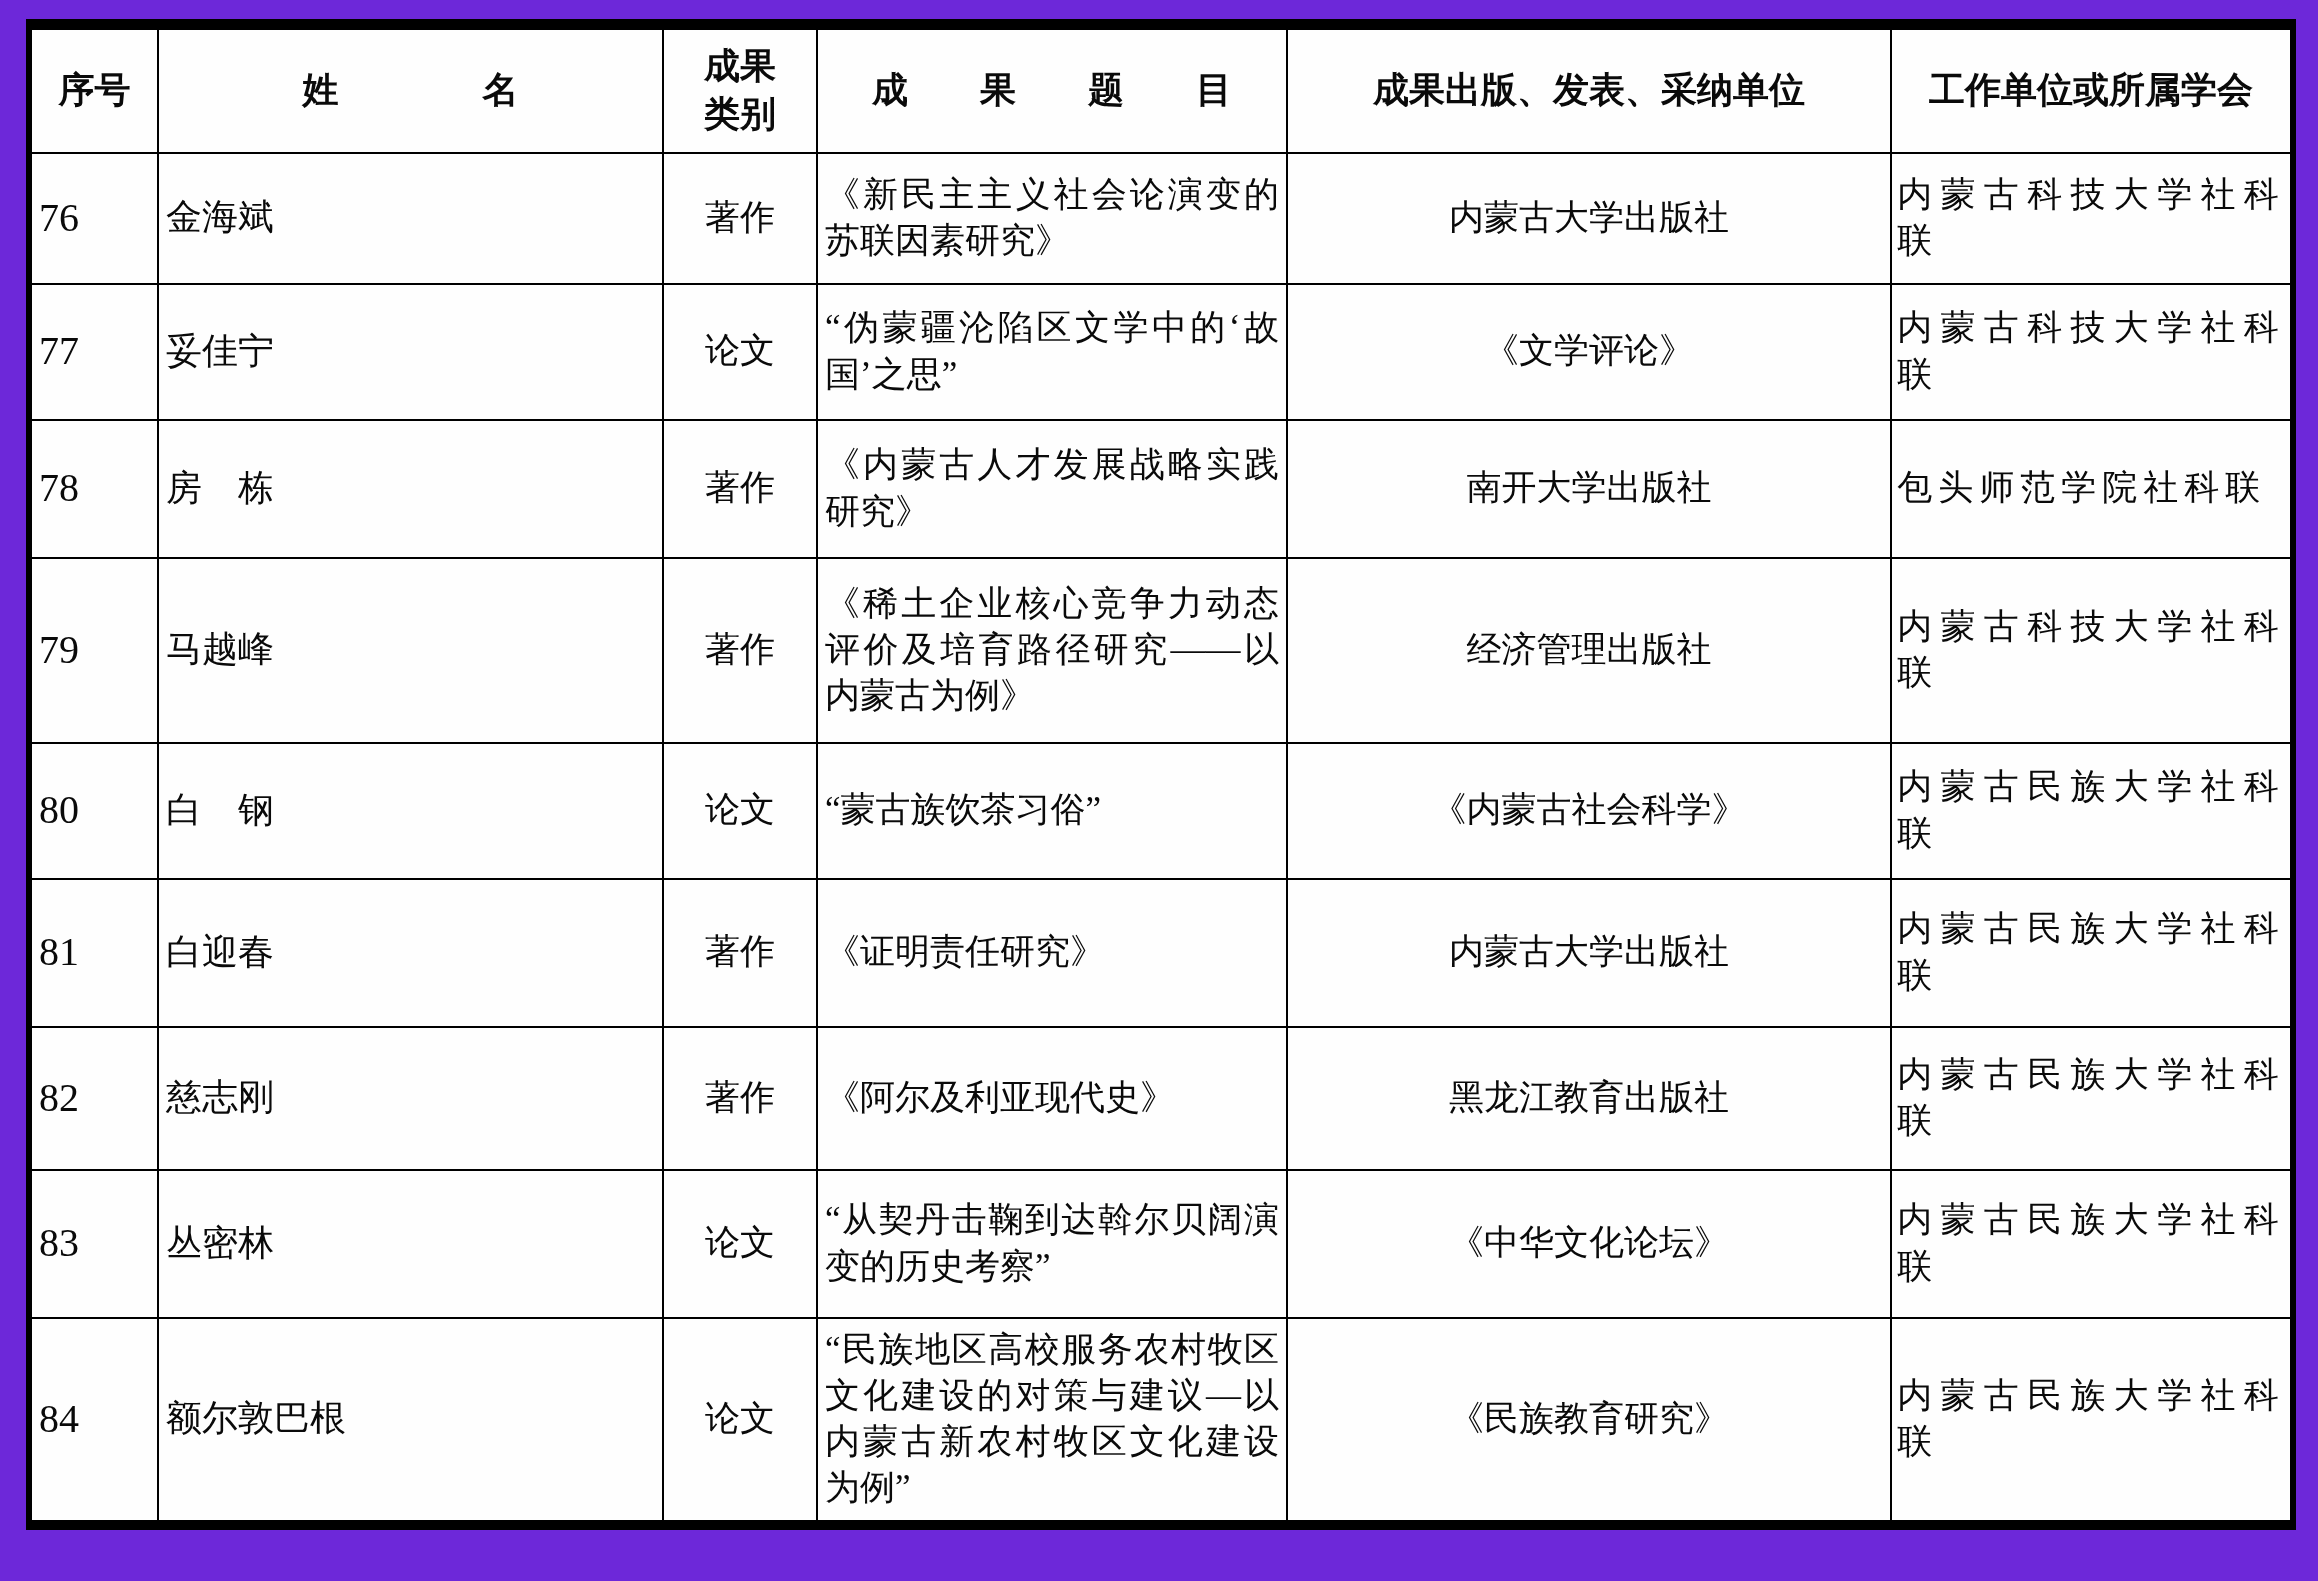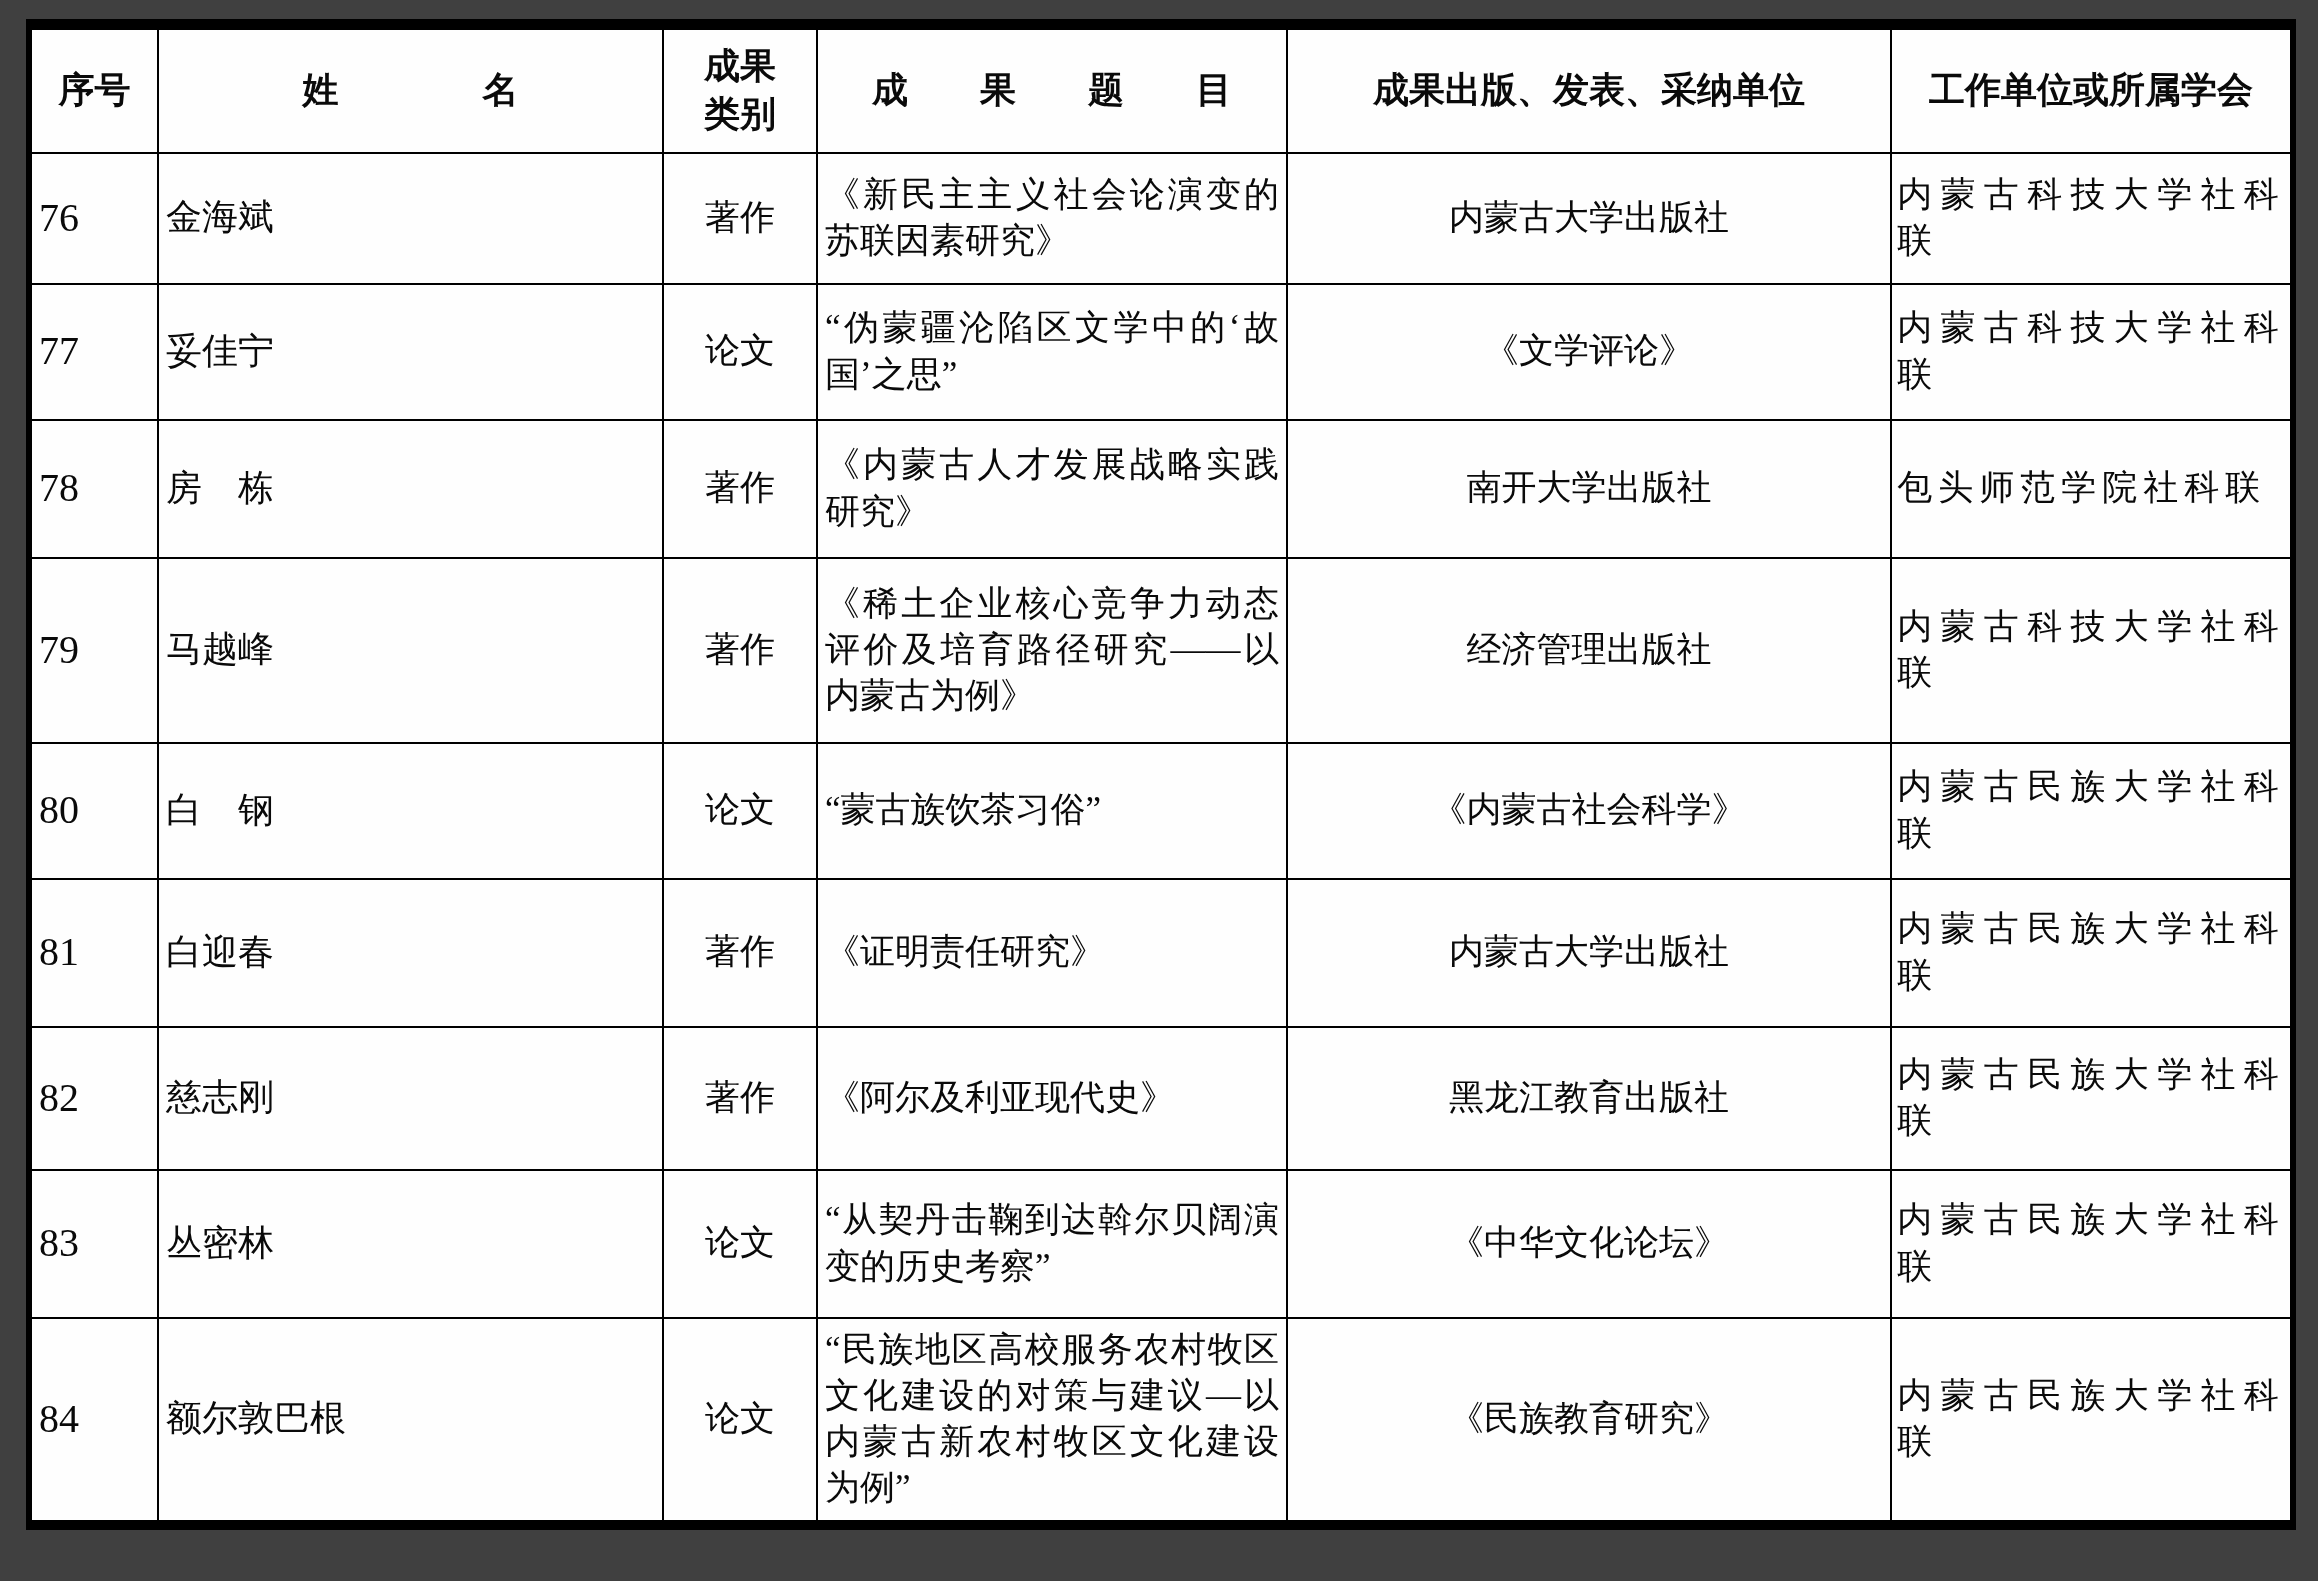--- a/index.html
+++ b/index.html
@@ -3,21 +3,21 @@
 <meta charset="utf-8">
 <style>
   html, body {
     margin: 0;
     padding: 0;
     background: #ffffff;
   }
   .page {
     width: 2319px;
     height: 1582px;
-    background: #404040;
+    background: #6d28d9;
     overflow: hidden;
     font-family: "Liberation Serif", "DejaVu Serif", serif;
     color: #0a0a0a;
   }
   table.scan-table {
     border-collapse: collapse;
     table-layout: fixed;
     width: 2263px;
     margin: 19px 0 0 26px;
     border: 6px solid #000;

